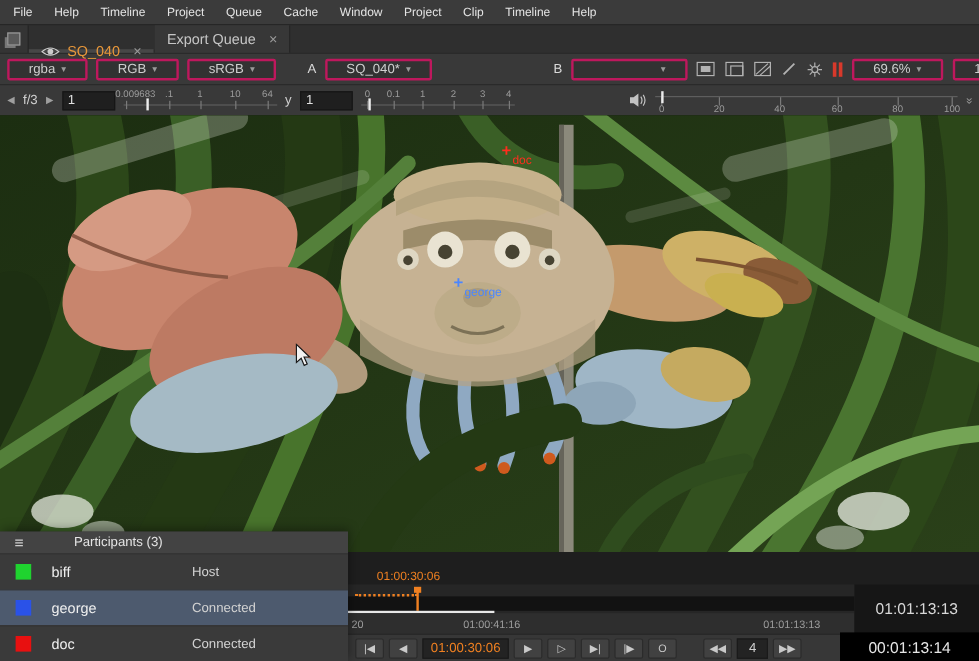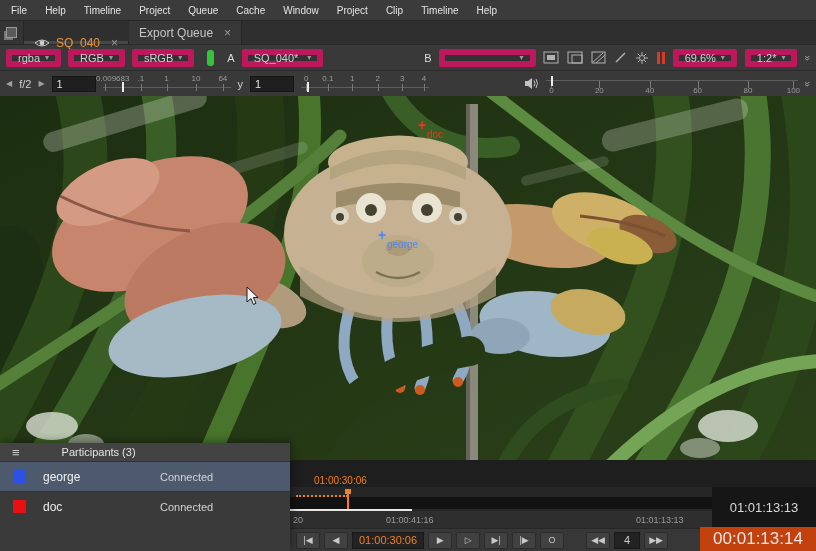--- a/index.html
+++ b/index.html
@@ -15,21 +15,21 @@
   .tabbar { height:24px; background:#2f2f2f; display:flex; align-items:stretch; border-top:1px solid #262626; }
   .pane-btn { width:24px; display:flex; align-items:center; justify-content:center; background:#343434; border-right:1px solid #252525; }
   .pane-btn .sq { width:11px; height:11px; border:1px solid #9a9a9a; background:#5a5a5a; box-shadow:-3px 3px 0 -1px #777; }
   .tab { display:flex; align-items:center; gap:6px; padding:0 10px; background:#373737; border-right:1px solid #242424; font-size:12px; color:#c6c6c6; }
   .tab.active { background:#474747; color:#e8973a;margin-top:20px; }
   .tab .close { color:#9a9a9a; font-size:12px; margin-left:5px; }
   .eye { display:inline-block; }
 
   
   .toolbar { height:26px; background:#393939; border-top:1px solid #2a2a2a; display:flex; align-items:center; padding:0 6px; gap:7px; }
-  .dd { height:18px; background:#323232; border:6px solid #be185d; border-radius:2px; display:flex; align-items:center; gap:5px; padding:0 6px; font-size:11px; color:#cfcfcf; white-space:nowrap; }
+  .dd { height:18px; background:#323232; border:2px solid #be185d; border-radius:2px; display:flex; align-items:center; gap:5px; padding:0 16px; font-size:11px; color:#cfcfcf; white-space:nowrap; }
   .dd .car { font-size:8px; color:#9a9a9a; }
   .dd.w86 { width:97px; justify-content:space-between; }
   .indicator { width:9px; height:16px; border-radius:3px; background:#36c33b; margin-left:6px; }
   .ab { font-size:11px; color:#dadada; margin-left:6px; }
   .bgroup { margin-left:88px; display:flex; align-items:center; gap:7px; }
   .icon-group { margin-left:auto; display:flex; align-items:center; gap:8px; }
   .tb-icon { display:flex; align-items:center; justify-content:center; }
   .red-pause { display:flex; gap:2px; }
   .red-pause i { width:3px; height:12px; background:#d8392b; display:block; }
   .chev { color:#9a9a9a; font-size:10px; transform:rotate(90deg); letter-spacing:-1px; display:inline-block; }
@@ -81,21 +81,21 @@
   .tl-ruler { position:absolute; left:0; right:104px; top:51px; height:17px; background:#2e2e2e; font-size:9px; color:#9c9c9c; }
   .tl-ruler .r20 { position:absolute; left:3px; top:4px; }
   .tl-ruler .rmid { position:absolute; left:96px; top:4px; }
   .tl-ruler .rend { position:absolute; left:346px; top:4px; }
   .outbox { position:absolute; right:0; top:27px; width:104px; height:41px; background:#161616; display:flex; align-items:center; justify-content:center; font-size:13px; color:#d8d8d8; }
   .transport { position:absolute; left:0; right:116px; bottom:0; height:23px; background:#373737; border-top:1px solid #262626; display:flex; align-items:center; gap:4px; padding-left:6px; }
   .tbtn { min-width:24px; height:17px; background:#414141; border:1px solid #2b2b2b; border-radius:2px; color:#c9c9c9; font-size:9px; display:flex; align-items:center; justify-content:center; font-family:inherit; cursor:default; }
   .tbtn.gapleft { margin-left:18px; }
   .timebox { height:17px; padding:0 6px; background:#232323; border:1px solid #1a1a1a; color:#f08021; font-size:11px; display:flex; align-items:center; }
   .fpsbox { width:26px; height:17px; background:#232323; border:1px solid #1a1a1a; color:#cfcfcf; font-size:11px; display:flex; align-items:center; justify-content:center; }
-  .durbox { position:absolute; right:0; bottom:0; width:116px; height:24px; background:#c2410c; display:flex; align-items:center; justify-content:center; font-size:17px; color:#e6e6e6; }
+  .durbox { position:absolute; right:0; bottom:0; width:116px; height:24px; background:#000000; display:flex; align-items:center; justify-content:center; font-size:13px; color:#e6e6e6; }
 </style>
 </head>
 <body>
 
 <div class="app">
 
   <div class="menubar">
     <span class="menu-item">File</span>
     <span class="menu-item">Help</span>
     <span class="menu-item">Timeline</span>
@@ -194,21 +194,21 @@
       <div class="dd">
         <span>1:2*</span>
         <span class="car">▾</span>
       </div>
       <span class="chev">»</span>
     </div>
   </div>
 
   <div class="toolbar">
     <span class="tinyarr">◀</span>
-    <span class="fstop">f/2</span>
+    <span class="fstop">f/3</span>
     <span class="tinyarr">▶</span>
     <input class="numbox" readonly="" value="1" style="">
     <div class="slider gslider">
       <span class="tlabel" style="left:8%">0.009683</span>
       <span class="tlabel" style="left:30%">.1</span>
       <span class="tlabel" style="left:50%">1</span>
       <span class="tlabel" style="left:73%">10</span>
       <span class="tlabel" style="left:94%">64</span>
       <span class="rail"></span>
       <span class="tick" style="left:2%"></span>
@@ -399,20 +399,25 @@
       <button class="tbtn">▶▶</button>
     </div>
     <div class="durbox">00:01:13:14</div>
   </div>
 
   <div class="participants">
     <div class="phead">
       <span class="ham">≡</span>
       <span class="ptitle">Participants (3)</span>
     </div>
+    <div class="prow">
+      <span class="swatch" style="background: rgb(31, 211, 47);"></span>
+      <span class="pname">biff</span>
+      <span class="pstatus">Host</span>
+    </div>
     <div class="prow selected">
       <span class="swatch" style="background: rgb(42, 82, 232);"></span>
       <span class="pname">george</span>
       <span class="pstatus">Connected</span>
     </div>
     <div class="prow">
       <span class="swatch" style="background: rgb(232, 16, 16);"></span>
       <span class="pname">doc</span>
       <span class="pstatus">Connected</span>
     </div>

